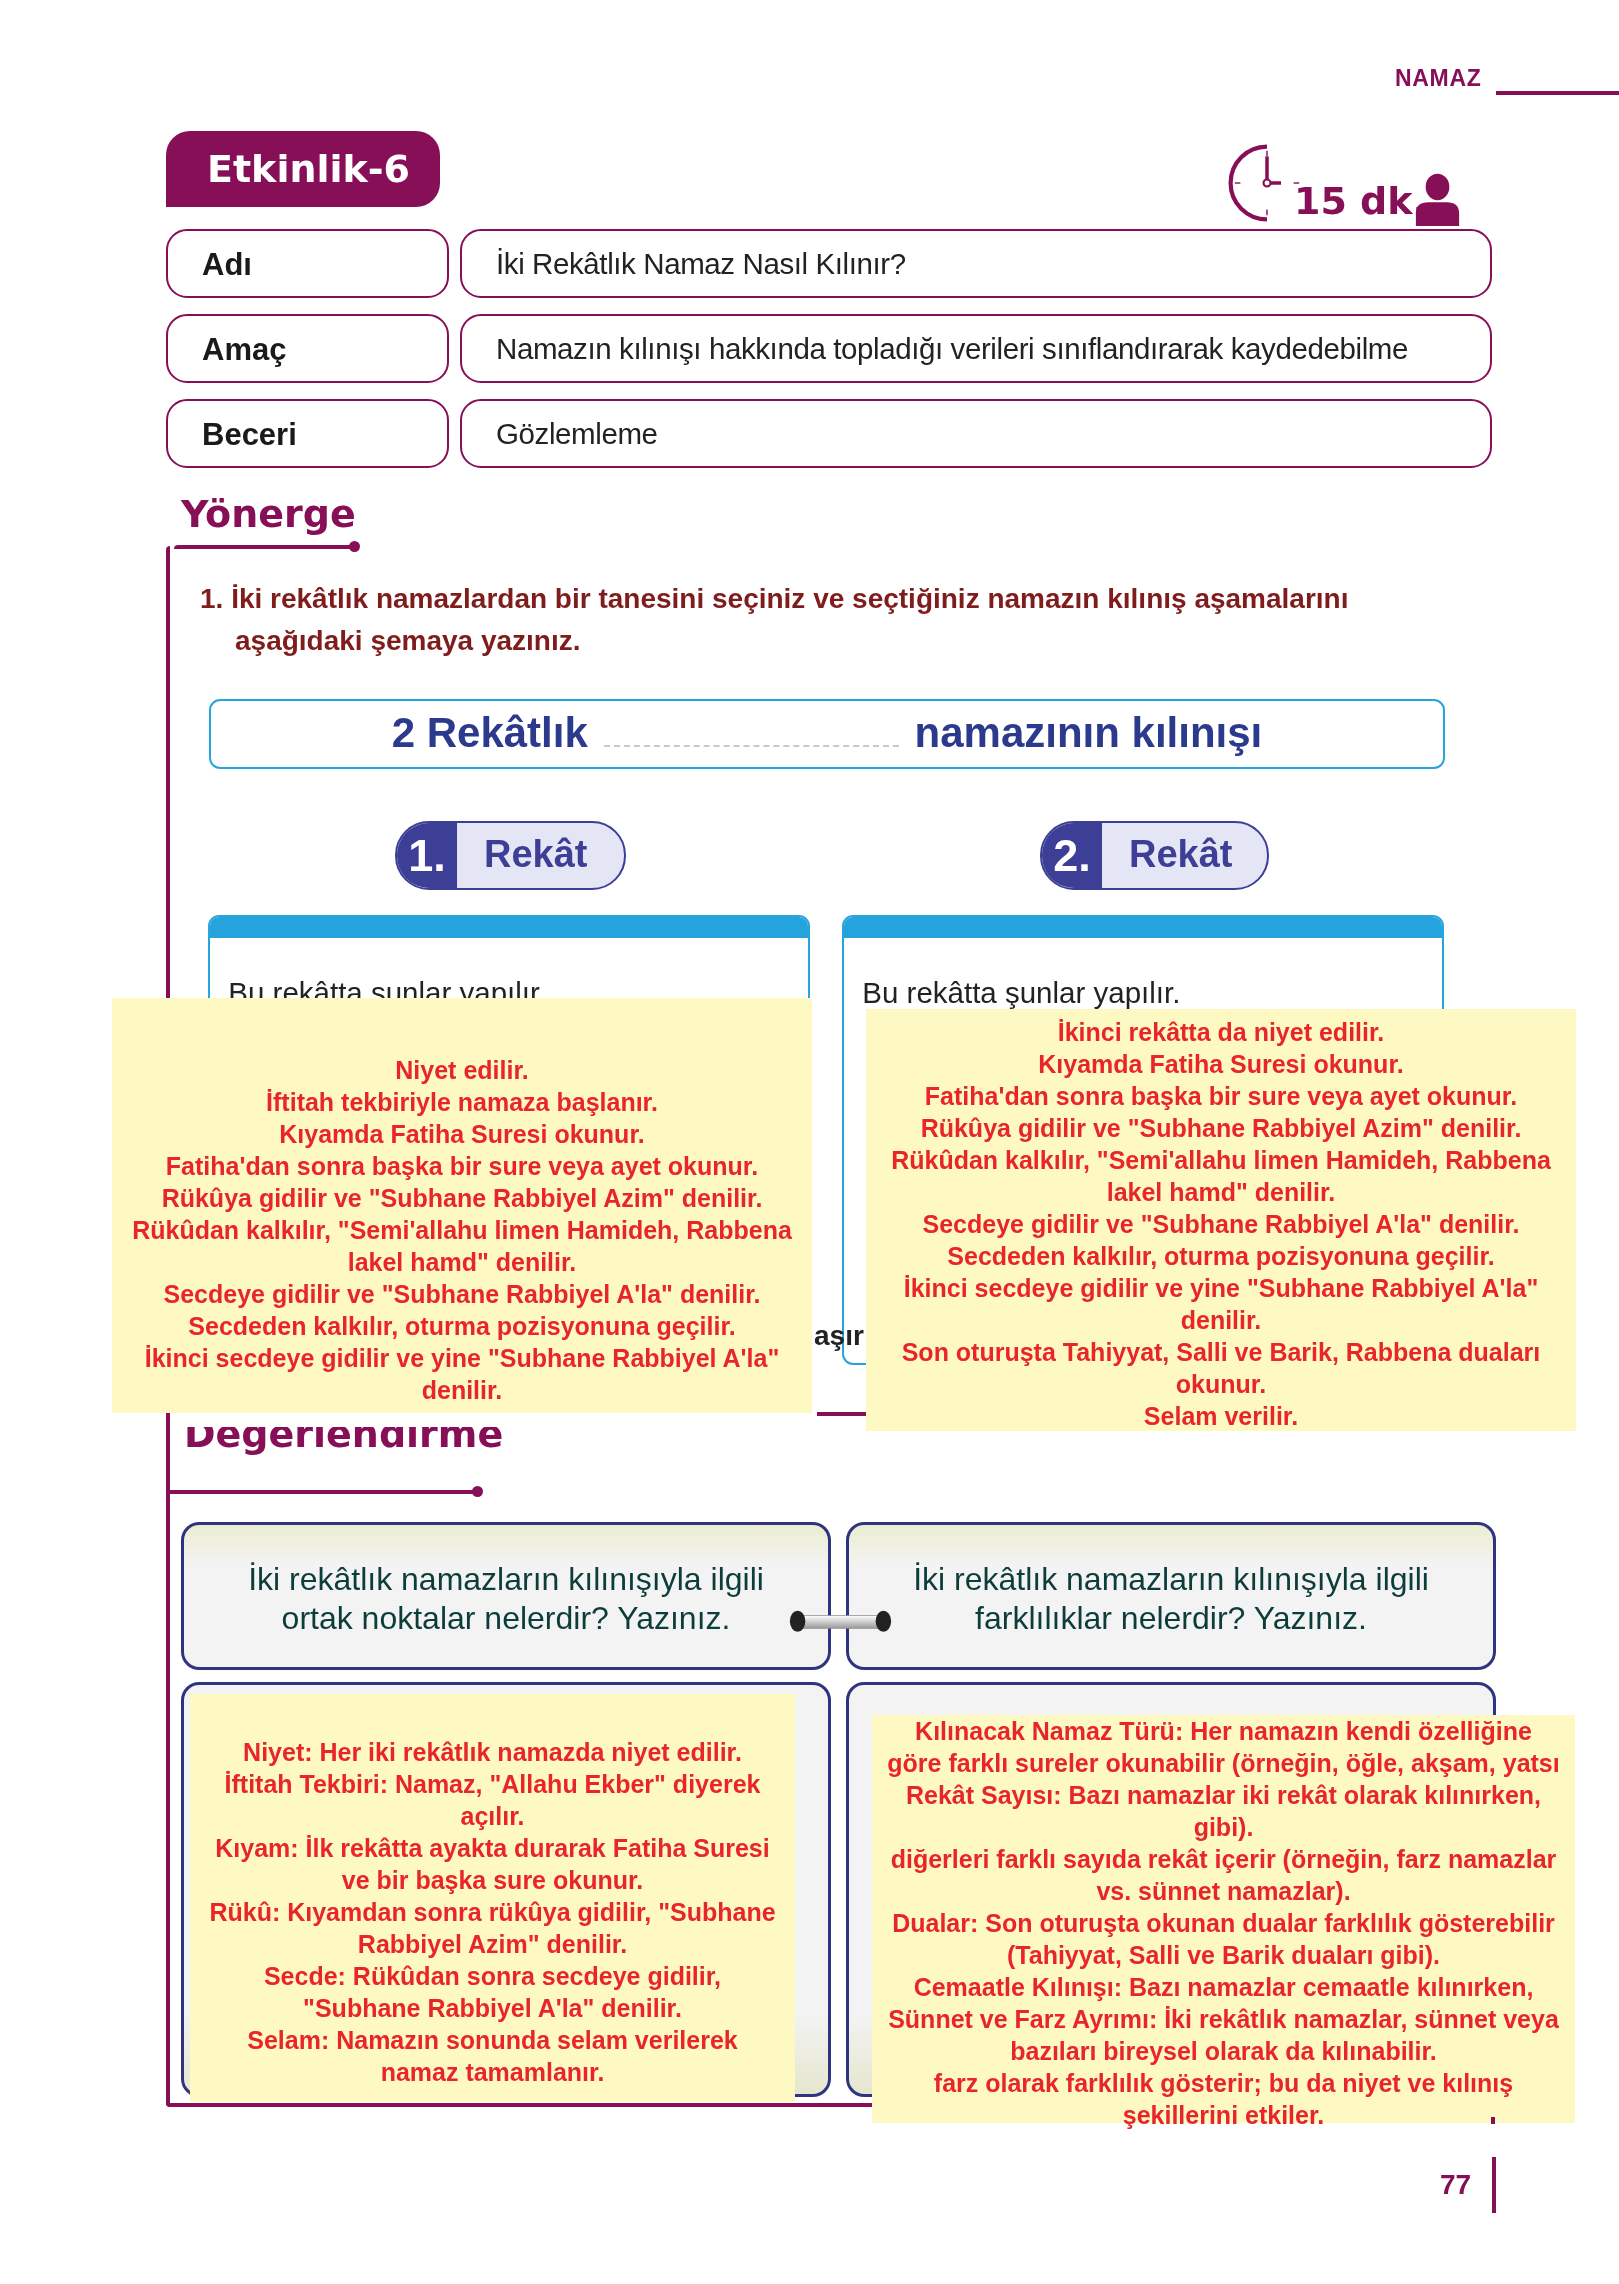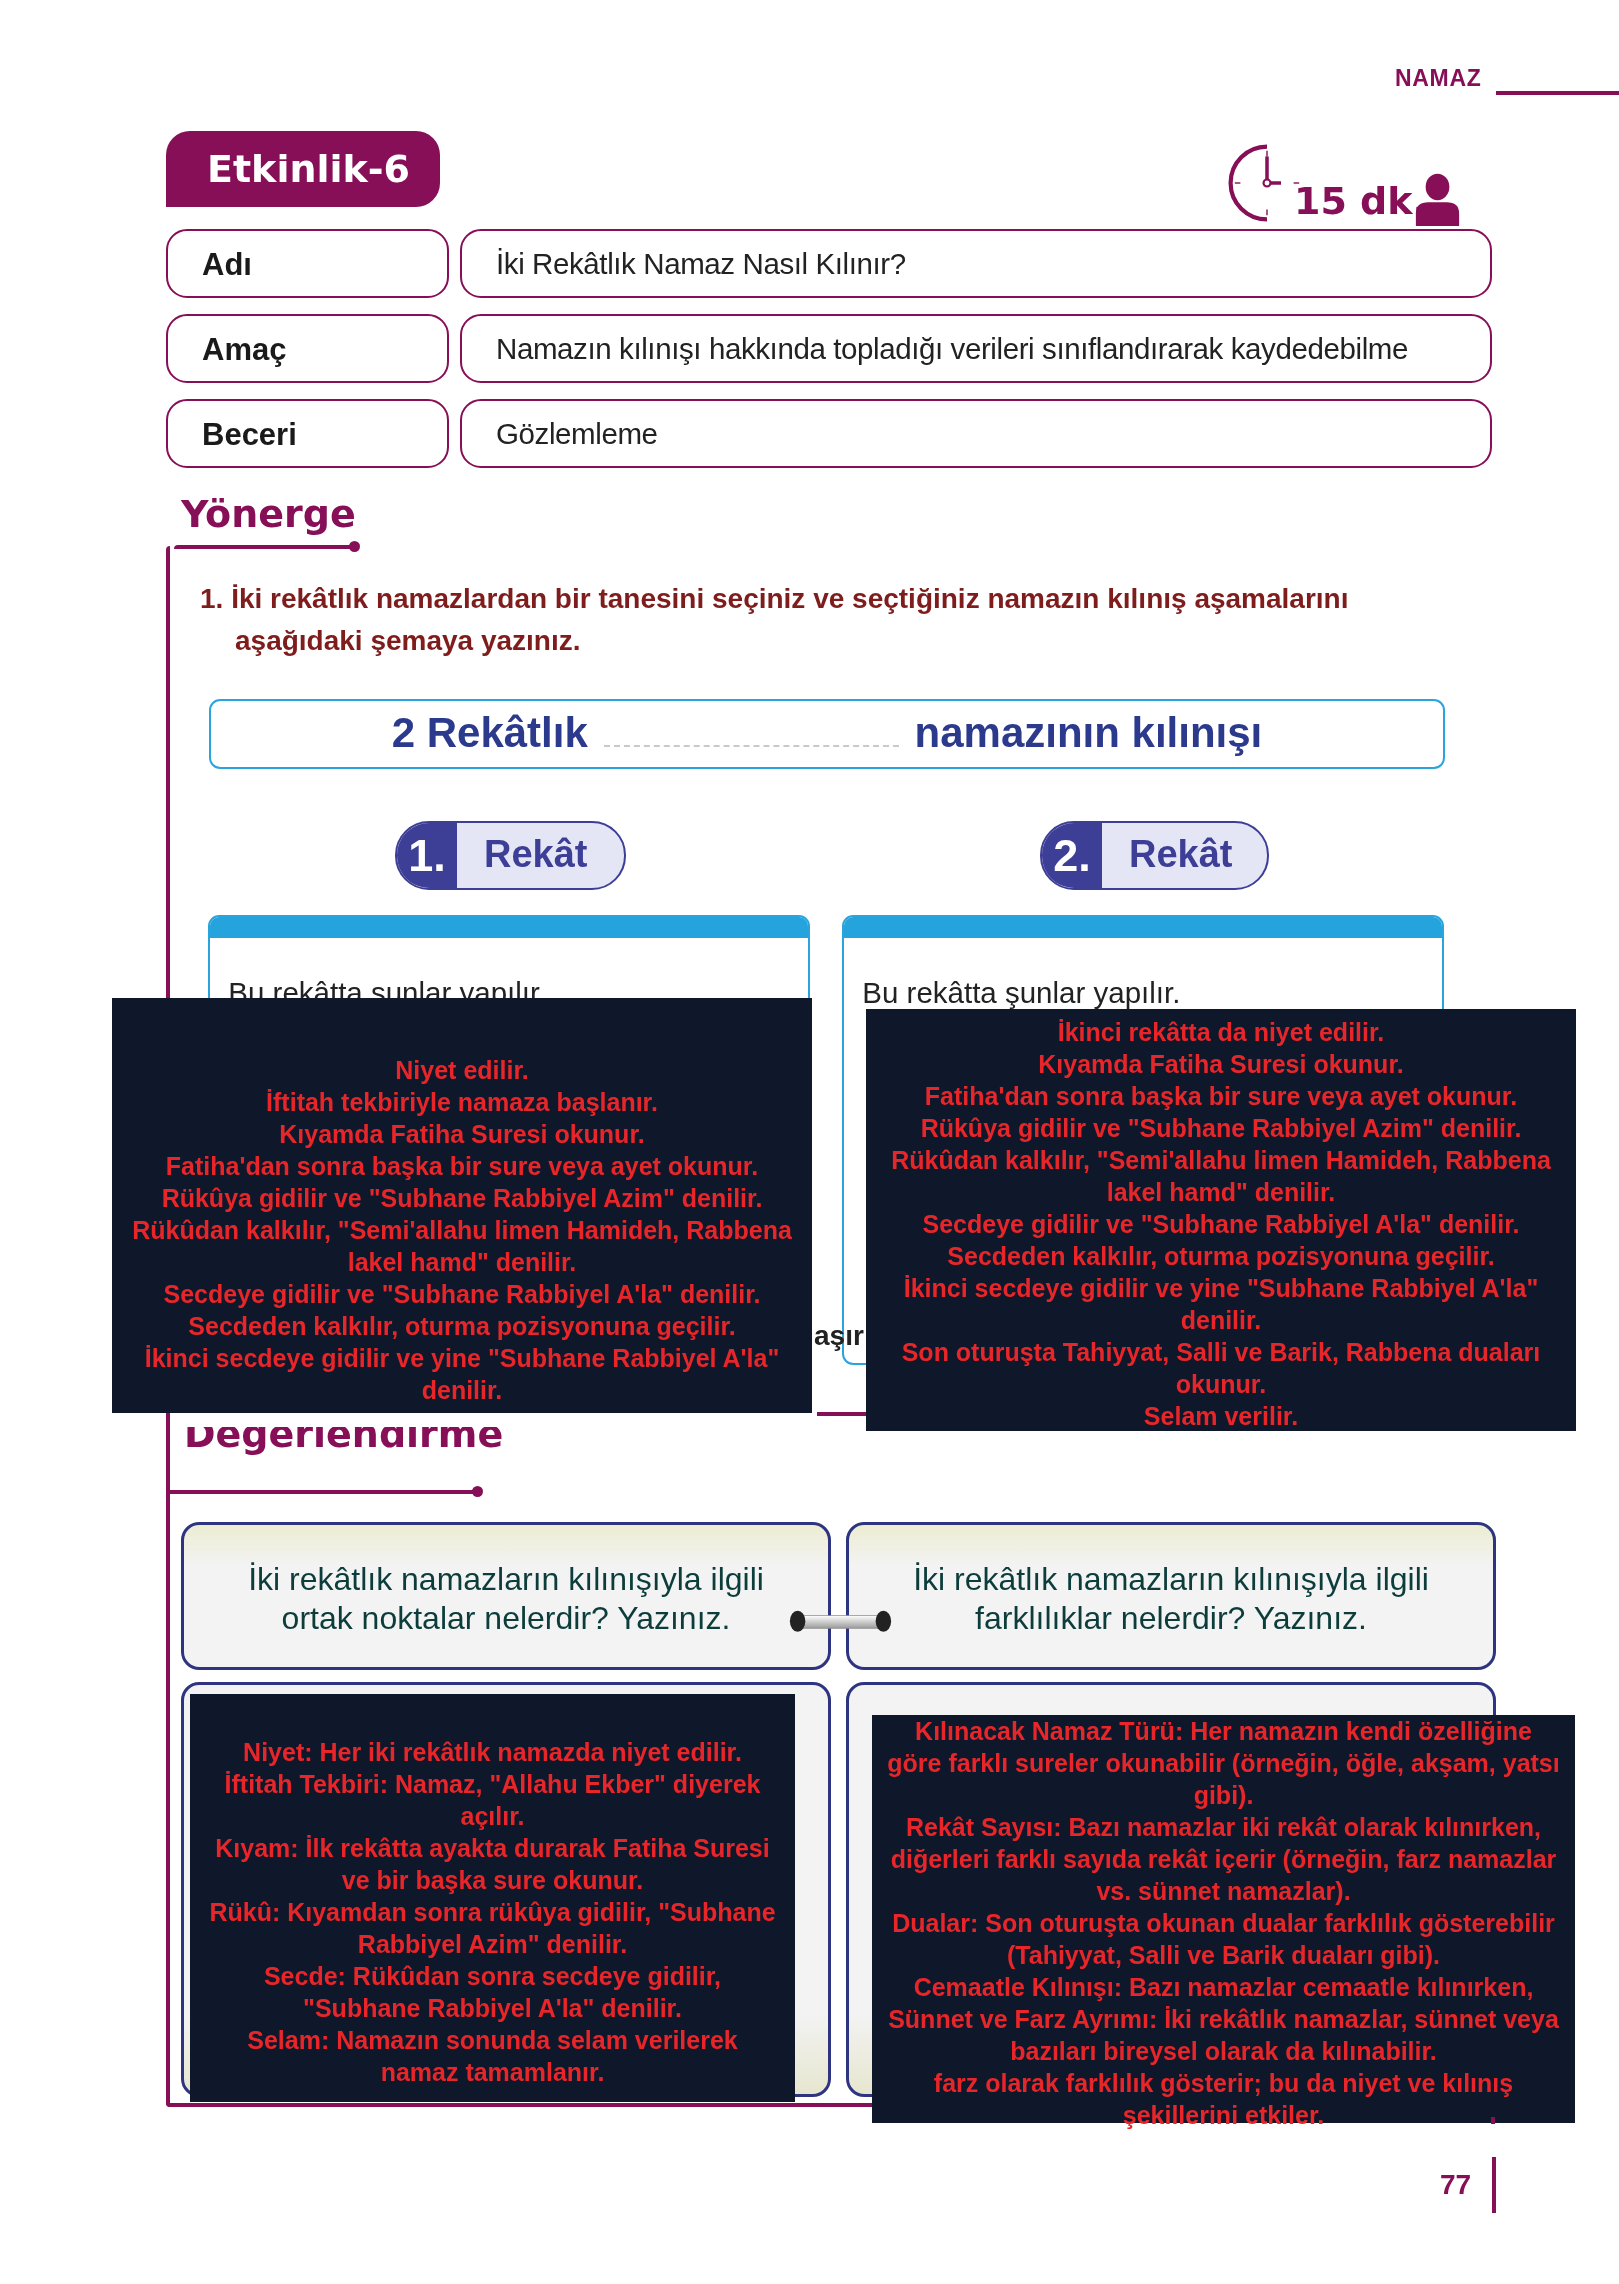--- a/index.html
+++ b/index.html
@@ -41,21 +41,21 @@
     .rekat-pill { height: 69px; display: flex; border: 2.8px solid #3d3f97; border-radius: 34px; overflow: hidden; background: #e4e5f5; }
     .rekat-pill .num { width: 60px; background: #3d3f97; color: #fff; font-size: 45px; font-weight: 700; text-align: center; padding-top: 7px; }
     .rekat-pill .lbl { flex: 1; color: #3d3f97; font-size: 38px; font-weight: 700; padding: 9.8px 0 0 27px; }
 
     
     .card { width: 602px; height: 450px; border: 2.8px solid #2aa4dc; border-radius: 11.2px; overflow: hidden; }
     .card .bar { height: 21px; background: #24a3dc; }
     .card .intro { padding: 38px 0 0 18.3px; font-size: 29.5px; color: #222; }
 
     
-    .overlay { background: #0f172a; color: #e8262a; font-weight: 700; text-align: center; font-family: "Liberation Sans", sans-serif; }
+    .overlay { background: #fef9c3; color: #e8262a; font-weight: 700; text-align: center; font-family: "Liberation Sans", sans-serif; }
     .overlay div { line-height: 32px; font-size: 25px; }
 
     
     .deg-title { left: 184px; top: 1427px; font-size: 38px; font-weight: 700; color: #870f57; font-family: "DejaVu Sans", sans-serif; height: 29.5px; overflow: hidden; line-height: 15.5px; }
     .deg-rule { left: 166px; top: 1490px; width: 314px; height: 3.5px; background: #870f57; border-top-left-radius: 21px; }
     .deg-dot { left: 472px; top: 1486px; width: 11.2px; height: 11.2px; border-radius: 50%; background: #870f57; }
 
     .q-box { height: 148px; border: 3.5px solid #2f3480; border-radius: 18.3px; background: linear-gradient(#ecedd2 0px, #f3f3f4 42px, #f3f3f4 100%); text-align: center; padding-top: 35px; font-size: 32px; font-weight: 400; color: #0c3d3b; line-height: 39px; }
     .ans-box { height: 415px; border: 3.5px solid #2f3480; border-radius: 18.3px; background: linear-gradient(#f3f3f4 0, #f3f3f4 80%, #e6e6cf 100%); }
 
@@ -207,22 +207,22 @@
   <div>Rabbiyel Azim" denilir.</div>
   <div>Secde: Rükûdan sonra secdeye gidilir,</div>
   <div>"Subhane Rabbiyel A'la" denilir.</div>
   <div>Selam: Namazın sonunda selam verilerek</div>
   <div>namaz tamamlanır.</div>
 </div>
 
 <div class="abs overlay" style="left:872px; top:1715px; width:703px; height:408px; padding-top:0px;">
   <div>Kılınacak Namaz Türü: Her namazın kendi özelliğine</div>
   <div>göre farklı sureler okunabilir (örneğin, öğle, akşam, yatsı</div>
+  <div>Rekât Sayısı: Bazı namazlar iki rekât olarak kılınırken,</div>
   <div>gibi).</div>
-  <div>Rekât Sayısı: Bazı namazlar iki rekât olarak kılınırken,</div>
   <div>diğerleri farklı sayıda rekât içerir (örneğin, farz namazlar</div>
   <div>vs. sünnet namazlar).</div>
   <div>Dualar: Son oturuşta okunan dualar farklılık gösterebilir</div>
   <div>(Tahiyyat, Salli ve Barik duaları gibi).</div>
   <div>Cemaatle Kılınışı: Bazı namazlar cemaatle kılınırken,</div>
   <div>Sünnet ve Farz Ayrımı: İki rekâtlık namazlar, sünnet veya</div>
   <div>bazıları bireysel olarak da kılınabilir.</div>
   <div>farz olarak farklılık gösterir; bu da niyet ve kılınış</div>
   <div>şekillerini etkiler.</div>
 </div>

